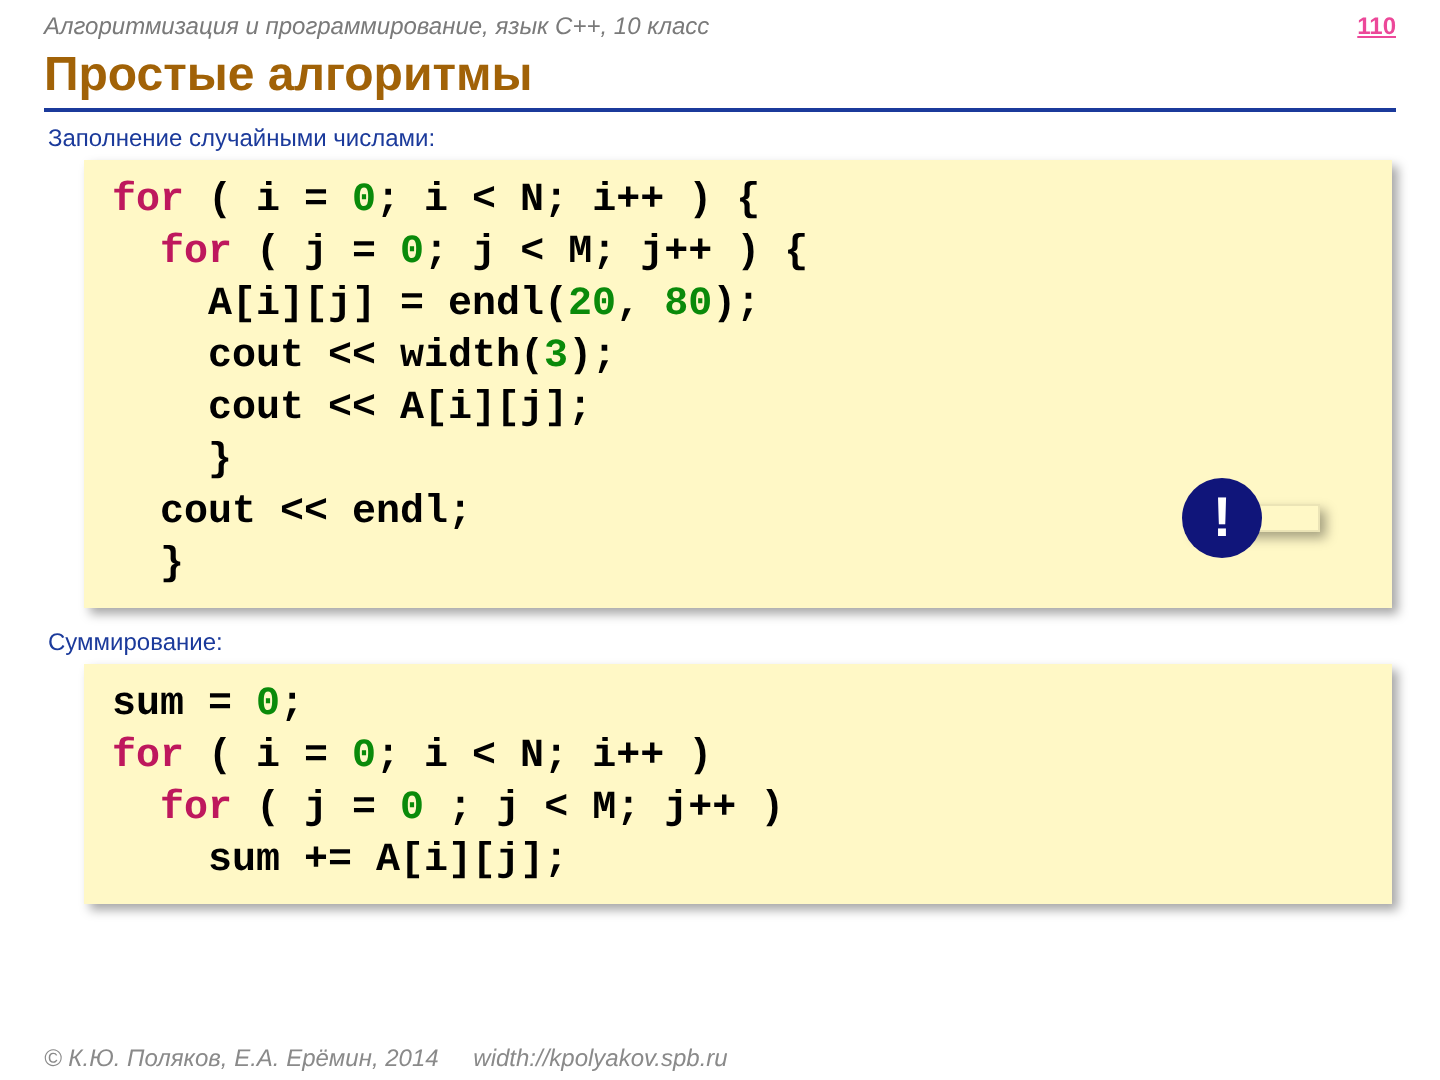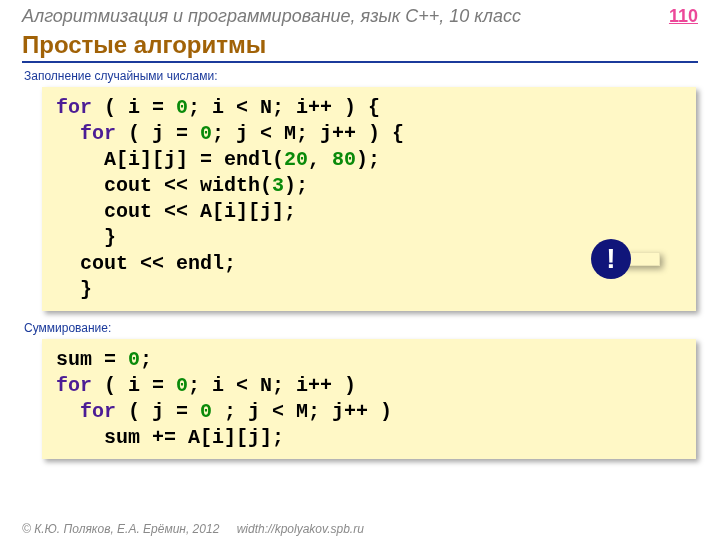--- a/index.html
+++ b/index.html
@@ -11,21 +11,21 @@
     position: relative;
     overflow: hidden;
   }
   .top-header {
     padding: 6px 22px 2px 22px;
     display: flex;
     justify-content: space-between;
     align-items: flex-start;
     color: #7a7a7a;
     font-style: italic;
-    font-size: 18px;
+    font-size: 12px;
   }
   .page-no { font-weight: bold; font-style: normal; color:#ec4899;text-decoration:underline;}
   .title {
     margin: 2px 22px 2px 22px;
     font-size: 24px;
     font-weight: bold;
     color: #a16207;
   }
   .title-rule {
     margin: 2px 22px 6px 22px;
@@ -42,21 +42,21 @@
     box-shadow: 3px 3px 5px rgba(0,0,0,0.35);
     padding: 8px 14px 8px 14px;
     font-family: "Courier New", monospace;
     font-size: 20px;
     font-weight: bold;
     line-height: 1.3;
     color: #000;
     white-space: pre;
     position: relative;
   }
-  .kw   { color: #4c1d95; }
+  .kw   { color: #be185d; }
   .num  { color: #0a8a0a; }
   .badge-wrap {
     position: absolute;
     right: 60px;
     top: 252px;
   }
   .badge {
     background: #fff8c6;
     border: 1px solid rgba(0,0,0,0.08);
     box-shadow: 3px 3px 6px rgba(0,0,0,0.35);
@@ -118,15 +118,15 @@
 <span>  </span><span class="kw">for</span><span> ( j = </span><span class="num">0</span><span> ; j &lt; M; j++ )</span>
 <span>    sum += A[i][j];</span></div>
 
 <div class="badge-wrap">
   <div class="badge">
     <div class="badge-circle">!</div>
   </div>
 </div>
 
 <div class="footer">
-  <span>© К.Ю. Поляков, Е.А. Ерёмин, 2012</span>
+  <span>© К.Ю. Поляков, Е.А. Ерёмин, 2014</span>
   <span class="url">width://kpolyakov.spb.ru</span>
 </div>
 
 </body></html>

